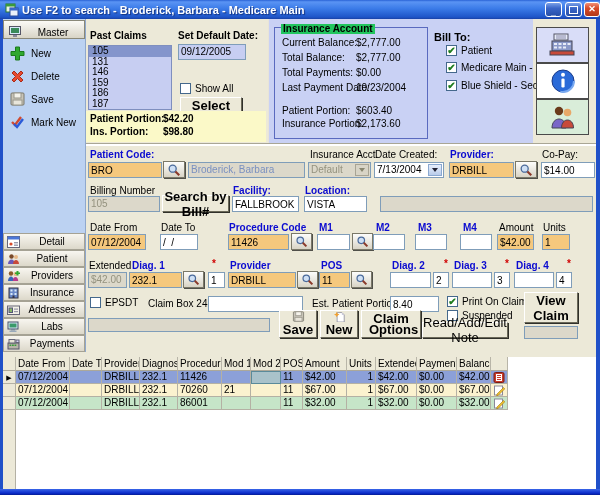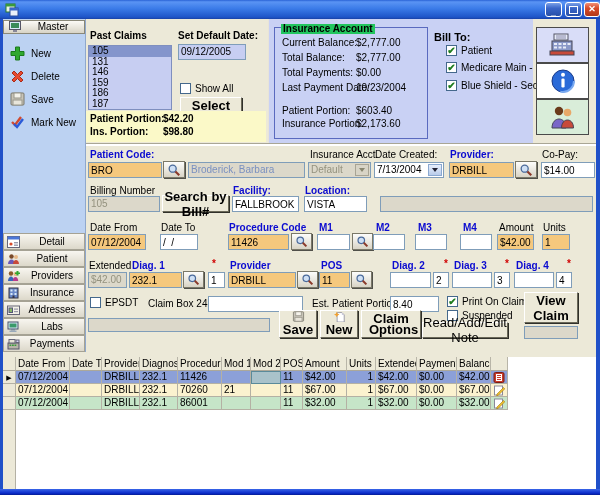--- a/index.html
+++ b/index.html
@@ -65,31 +65,32 @@
 
 <div id="screen">
 
   <div class="titlebar">
     <svg class="abs" style="left:5px;top:3px" width="14" height="14" viewBox="0 0 14 14">
       <rect x="1" y="1" width="9" height="8" fill="#E8F4E8" stroke="#2A7A2A"></rect>
       <rect x="1" y="1" width="9" height="2.5" fill="#3A9A3A"></rect>
       <rect x="5" y="5" width="8" height="8" fill="#EAF0FA" stroke="#2A4A9A"></rect>
       <rect x="5" y="5" width="8" height="2.5" fill="#3A66C8"></rect>
     </svg>
+    <span class="title-text" style="margin-left:22px">Use F2 to search - Broderick, Barbara - Medicare Main</span>
   </div>
   <div class="win-btn wb-blue" style="left:545px;">
       <span style="margin-top:6px">_</span>
     </div>
   <div class="win-btn wb-blue" style="left:565px;">
       <span style="font-size:8px;border:1px solid #fff;width:7px;height:6px;display:inline-block"></span>
     </div>
   <div class="win-btn wb-red" style="left:584px;width:16px">✕</div>
 
   <div class="abs" style="left:3px;top:19px;width:83px;height:333px;background:#BCD2F2;border-right:1px solid #8FA8CC;box-sizing:border-box"></div>
-  <div class="abs" style="left:3px;top:20px;width:82px;height:14px;background:linear-gradient(#FBFAF6,#D8D4C6);border:1px solid #8A8878;box-sizing:border-box;display:flex;align-items:flex-start">
+  <div class="abs" style="left:3px;top:20px;width:82px;height:19px;background:linear-gradient(#FBFAF6,#D8D4C6);border:1px solid #8A8878;box-sizing:border-box;display:flex;align-items:flex-end">
     <svg style="margin-left:5px" width="13" height="12" viewBox="0 0 13 12">
       <rect x="0.5" y="0.5" width="11" height="8" fill="#D8E8F8" stroke="#556"></rect>
       <rect x="2" y="2" width="8" height="5" fill="#3A8A5A"></rect>
       <rect x="4" y="9" width="4" height="2" fill="#889"></rect>
     </svg>
     <span style="flex:1;text-align:center">Master</span>
   </div>
 
   <div class="side-item" style="top:46px">
     <svg width="15" height="15" viewBox="0 0 15 15">

